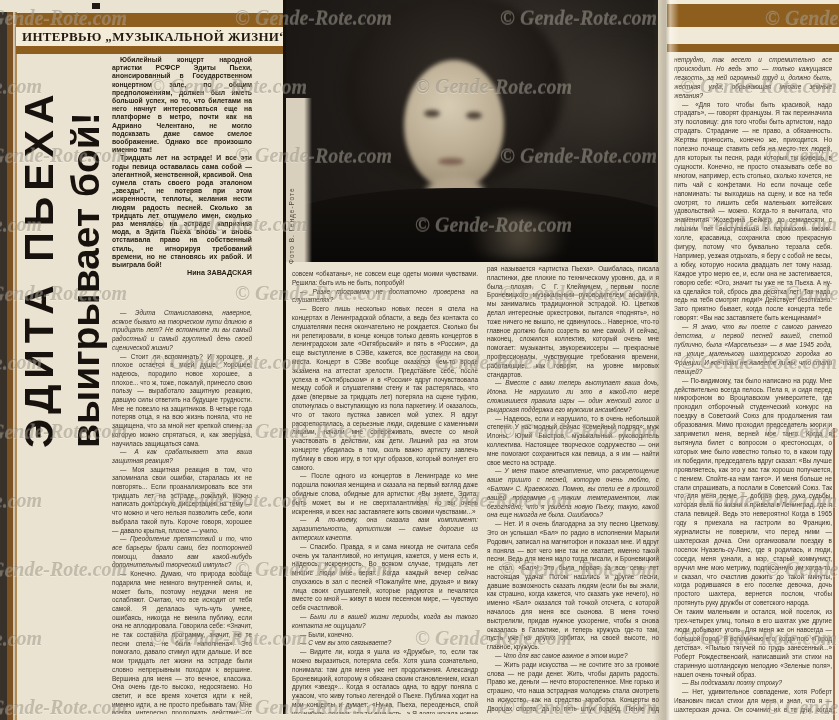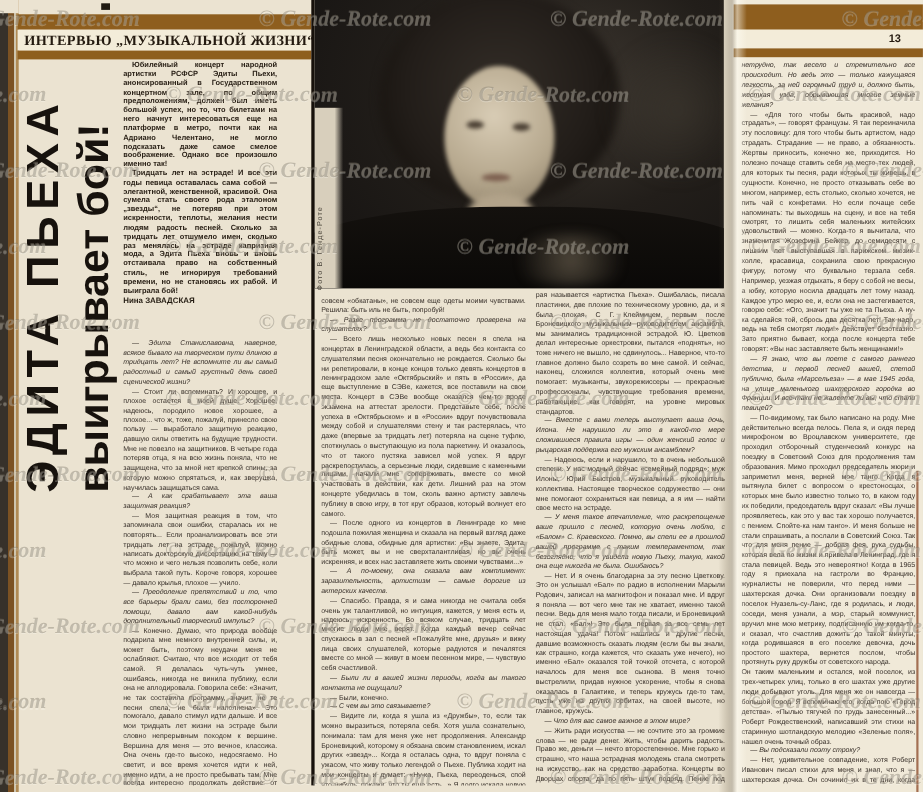--- a/index.html
+++ b/index.html
@@ -22,21 +22,21 @@
   
   .headline-box{left:14px;top:54px;width:98px;height:396px;overflow:hidden;}
   .headline-rot{position:absolute;left:2px;top:2px;height:392px;writing-mode:vertical-rl;
     transform:rotate(180deg);color:#17120d;}
   .hl1{font-size:41px;line-height:47px;font-weight:bold;letter-spacing:6px;white-space:nowrap;}
   .hl2{font-size:39px;line-height:45px;font-weight:bold;letter-spacing:0px;white-space:nowrap;}
   
   .intro{left:112px;top:56px;width:140px;height:212px;overflow:hidden;
     font-size:6.8px;line-height:8.2px;font-weight:bold;color:#2b2218;text-align:justify;}
   .intro p{margin:0;text-indent:8px;}
-  .byline{left:112px;top:268px;width:140px;font-size:7.2px;font-weight:bold;color:#241c12;text-align:left;}
+  .byline{left:112px;top:268px;width:140px;font-size:7.2px;font-weight:bold;color:#241c12;text-align:right;}
   
   .rule-v{left:283px;top:0;width:3px;height:714px;background:#17110b;}
   
   .photo{left:286px;top:0;width:372px;height:262px;background:
     radial-gradient(ellipse at 62% 30%,#3e3831 0%,#221e1a 45%,#131110 100%);overflow:hidden;}
   .ph{position:absolute;}
   .ph-hair{left:58px;top:-8px;width:220px;height:195px;border-radius:50%;
     background:radial-gradient(circle at 50% 45%,#332d27 0%,#221d19 55%,#17130f 80%);filter:blur(4px);}
   .ph-face{left:118px;top:60px;width:100px;height:130px;border-radius:50%;
     background:radial-gradient(circle at 45% 35%,#d8ccb5 0%,#b7a98f 55%,#8d7f68 95%);filter:blur(2px);}
@@ -152,23 +152,20 @@
       <p class="q">— Вместе с вами теперь выступает ваша дочь, Илона. Не нарушило ли это в какой-то мере сложившиеся правила игры — один женский голос и рыцарская поддержка его мужским ансамблем?</p>
       <p class="a">— Надеюсь, если и нарушило, то в очень небольшой степени. У нас модный сейчас «семейный подряд»: муж Илоны, Юрий Быстров, музыкальный руководитель коллектива. Настоящее творческое содружество — они мне помогают сохраниться как певица, а я им — найти свое место на эстраде.</p>
       <p class="q">— У меня такое впечатление, что раскрепощение ваше пришло с песней, которую очень люблю, с «Балом» С. Краевского. Помню, вы спели ее в прошлой вашей программе с таким темпераментом, так безоглядно, что я увидела новую Пьеху, такую, какой она еще никогда не была. Ошибаюсь?</p>
       <p class="a">— Нет. И я очень благодарна за эту песню Цветкову. Это он услышал «Бал» по радио в исполнении Марыли Родович, записал на магнитофон и показал мне. И вдруг я поняла — вот чего мне так не хватает, именно такой песни. Ведь для меня мало тогда писали, и Броневицкий не стал. «Бал»! Это была первая за все семь лет настоящая удача! Потом нашлись и другие песни, давшие возможность сказать людям (если бы вы знали, как страшно, когда кажется, что сказать уже нечего), но именно «Бал» оказался той точкой отсчета, с которой началось для меня все сызнова. В меня точно выстрелили, придав нужное ускорение, чтобы я снова оказалась в Галактике, и теперь кружусь где-то там, пусть уже на других орбитах, на своей высоте, но главное, кружусь.</p>
       <p class="q">— Что для вас самое важное в этом мире?</p>
       <p class="a">— Жить ради искусства — не сочтите это за громкие слова — не ради денег. Жить, чтобы дарить радость. Право же, деньги — нечто второстепенное. Мне горько и страшно, что наша эстрадная молодежь стала смотреть на искусство, как на средство заработка. Концерты во Дворцах спорта, да по пять штук подряд. Пение под фонограмму. Это нечестно. Да и филармонии гонятся за прибылями, побуждают артистов к халтуре. Разве можно зарабатывать на искусстве? Искусство дает возможность самовыражения, это своего рода ритуал. Мы — славяне, очень богаты духовно, зачем же нам подделываться под запад, который чем-чем, а чувствами-то гораздо беднее нас.</p>
     </div>
 
   <div class="abs gutter"></div>
   <div class="abs band band-r1"></div>
-  <div class="abs pagenum-strip">
-    <span class="pagenum">13</span>
-  </div>
   <div class="abs band band-r2"></div>
 
   <div class="abs col col4">
       <p class="qcont">нетрудно, так весело и стремительно все происходит. Но ведь это — только кажущаяся легкость, за ней огромный труд и, должно быть, жесткая узда, обрывающая многие земные желания?</p>
       <p class="a">— «Для того чтобы быть красивой, надо страдать», — говорят французы. Я так переиначила эту пословицу: для того чтобы быть артистом, надо страдать. Страдание — не право, а обязанность. Жертвы приносить, конечно же, приходится. Но полезно почаще ставить себя на место тех людей, для которых ты песня, ради которых ты живешь, в сущности. Конечно, не просто отказывать себе во многом, например, есть столько, сколько хочется, не пить чай с конфетами. Но если почаще себе напоминать: ты выходишь на сцену, и все на тебя смотрят, то лишить себя маленьких житейских удовольствий — можно. Когда-то я вычитала, что знаменитая Жозефина Бейкер, до семидесяти с лишним лет выступавшая в парижском мюзик-холле, красавица, сохранила свою прекрасную фигуру, потому что буквально терзала себя. Например, уезжая отдыхать, я беру с собой не весы, а юбку, которую носила двадцать лет тому назад. Каждое утро мерю ее, и, если она не застегивается, говорю себе: «Ого, значит ты уже не та Пьеха. А ну-ка сделайся той, сбрось два десятка лет! Так надо, ведь на тебя смотрят люди!» Действует безотказно. Зато приятно бывает, когда после концерта тебе говорят: «Вы нас заставляете быть женщинами!»</p>
       <p class="q">— Я знаю, что вы поете с самого раннего детства, и первой песней вашей, спетой публично, была «Марсельеза» — в мае 1945 года, на улице маленького шахтерского городка во Франции. И все-таки не жалеете ли вы, что стали певицей?</p>
       <p class="a">— По-видимому, так было написано на роду. Мне действительно всегда пелось. Пела я, и сидя перед микрофоном во Вроцлавском университете, где проходил отборочный студенческий конкурс на поездку в Советский Союз для продолжения там образования. Мимо проходил председатель жюри и заприметил меня, верней мое танго. Когда я вытянула билет с вопросом о крестоносцах, о которых мне было известно только то, в каком году их победили, председатель вдруг сказал: «Вы лучше проявляетесь, как это у вас так хорошо получается, с пением. Спойте-ка нам танго». И меня больше не стали спрашивать, а послали в Советский Союз. Так что для меня пение — добрая фея, рука судьбы, которая вела по жизни и привела в Ленинград, где я стала певицей. Ведь это невероятно! Когда в 1965 году я приехала на гастроли во Францию, журналисты не поверили, что перед ними — шахтерская дочка. Они организовали поездку в поселок Нуазель-су-Ланс, где я родилась, и люди, соседи, меня узнали, а мэр, старый коммунист, вручил мне мою метрику, подписанную им когда-то, и сказал, что счастлив дожить до такой минуты, когда родившаяся в его поселке девочка, дочь простого шахтера, вернется послом, чтобы протянуть руку дружбы от советского народа.</p>
       <p class="cont">Он таким маленьким и остался, мой поселок, из трех-четырех улиц, только в его шахтах уже другие люди добывают уголь. Для меня же он навсегда — большой город. Я вспоминаю его, когда пою «Город детства». «Пылью тягучей по грудь занесенный...» Роберт Рождественский, написавший эти стихи на старинную шотландскую мелодию «Зеленые поля», нашел очень точный образ.</p>
       <p class="q">— Вы подсказали поэту строку?</p>
       <p class="a">— Нет, удивительное совпадение, хотя Роберт Иванович писал стихи для меня и знал, что я — шахтерская дочка. Он сочинил их в те дни, когда Америка прощалась с Джоном Кеннеди. Рождественский незадолго до этого был там и часто слышал мелодию «Зеленых полей», очень популярную тогда в США, звучавшую даже в лифтах. Очень люблю «Город детства». Вообще так случалось, что многие французские, польские, немецкие песни я начинала петь и прославляла раньше, чем они попадали к нам с гастролерами — первыми их исполнителями. Так было с «Сапожником» Франсиса Лемарка, «Парижским танго» Мирей Матье, «Вернись» Мари Лафорэ, «Разноцветными кибитками» и «Балом» Марыли Родович.</p>

